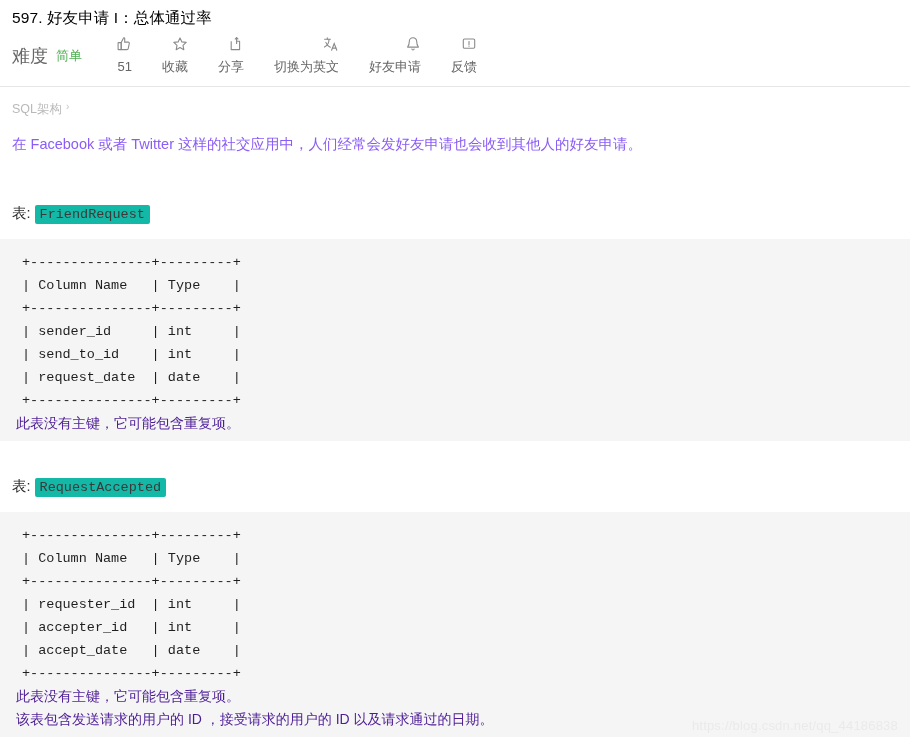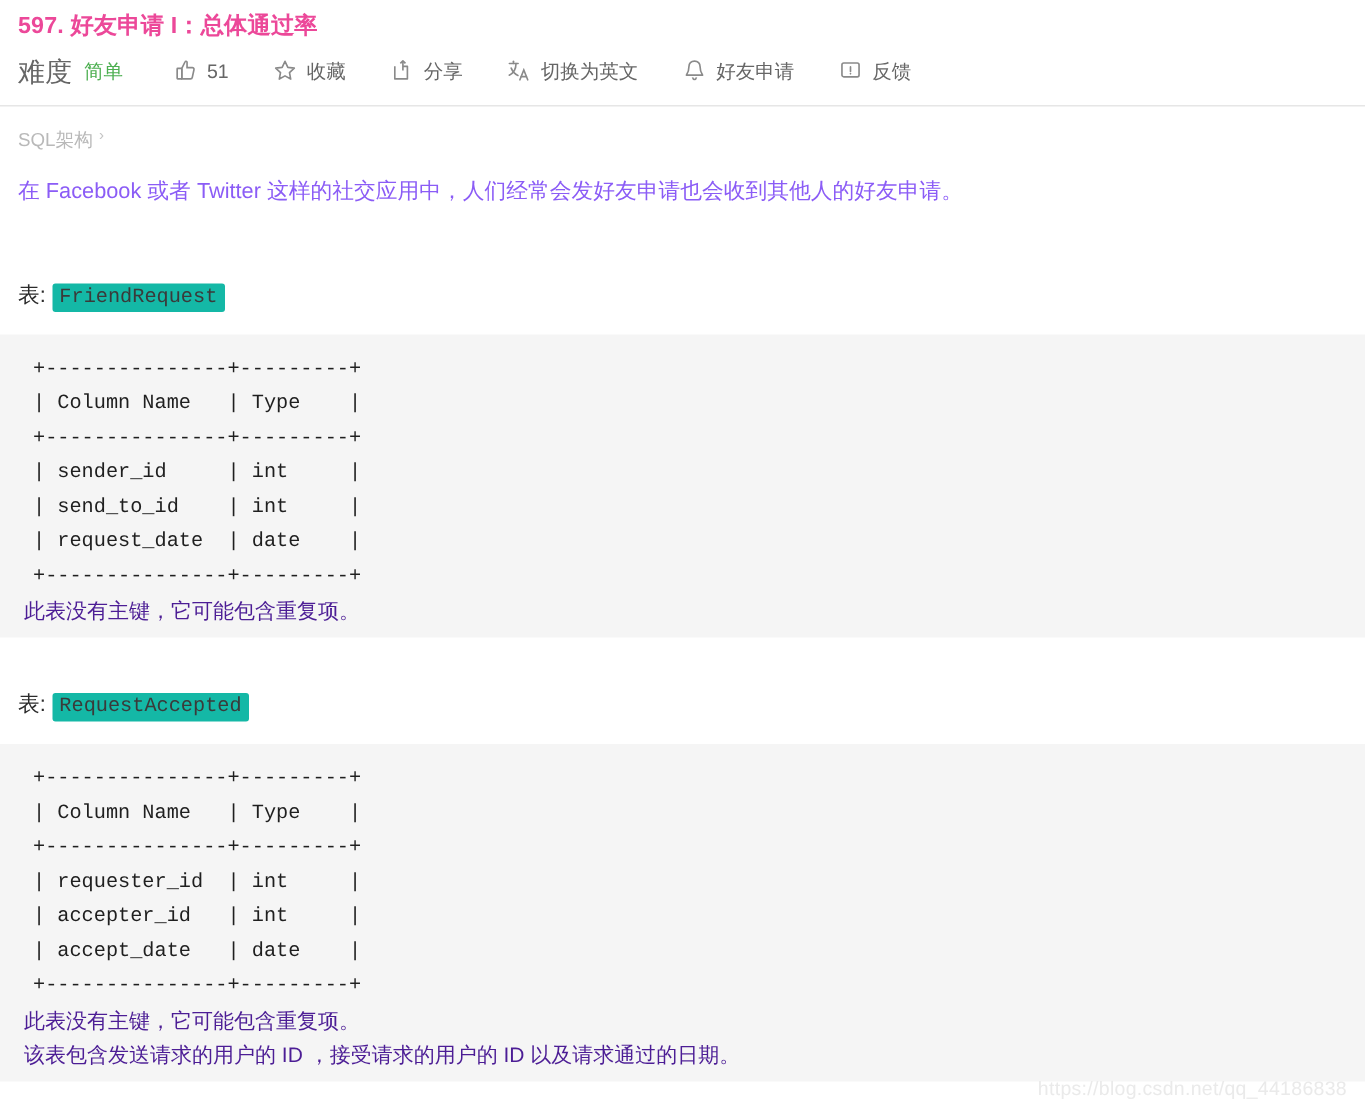--- a/index.html
+++ b/index.html
@@ -19,44 +19,45 @@
   .page {
     position: relative;
     width: 910px;
     height: 741px;
     box-sizing: border-box;
   }
 
   
   .title {
     font-size: 15.5px;
-    font-weight: 700;
-    color: #ec4899;
+    font-weight: 400;
+    color: #000000;
     padding: 6px 0 0 12px;
     line-height: 24px;
     letter-spacing: 0.1px;
   }
 
   
   .toolbar {
     display: flex;
     align-items: center;
     padding: 6px 0 10px 12px;
     gap: 0px;
     font-size: 13px;
     color: #666666;
   }
   .tool-item {
     display: flex;
-    align-items: flex-start;
+    align-items: flex-end;
     gap: 6px;
     margin-right: 30px;
     white-space: nowrap;
     cursor: pointer;
     line-height: 18px;
+    flex-direction: column;
   }
   .difficulty-label {
     color: #666666;
     margin-right: 8px;
     font-size: 18px;
   }
   .difficulty-value {
     color: #4caf50;
     font-size: 13px;
     margin-right: 34px;

